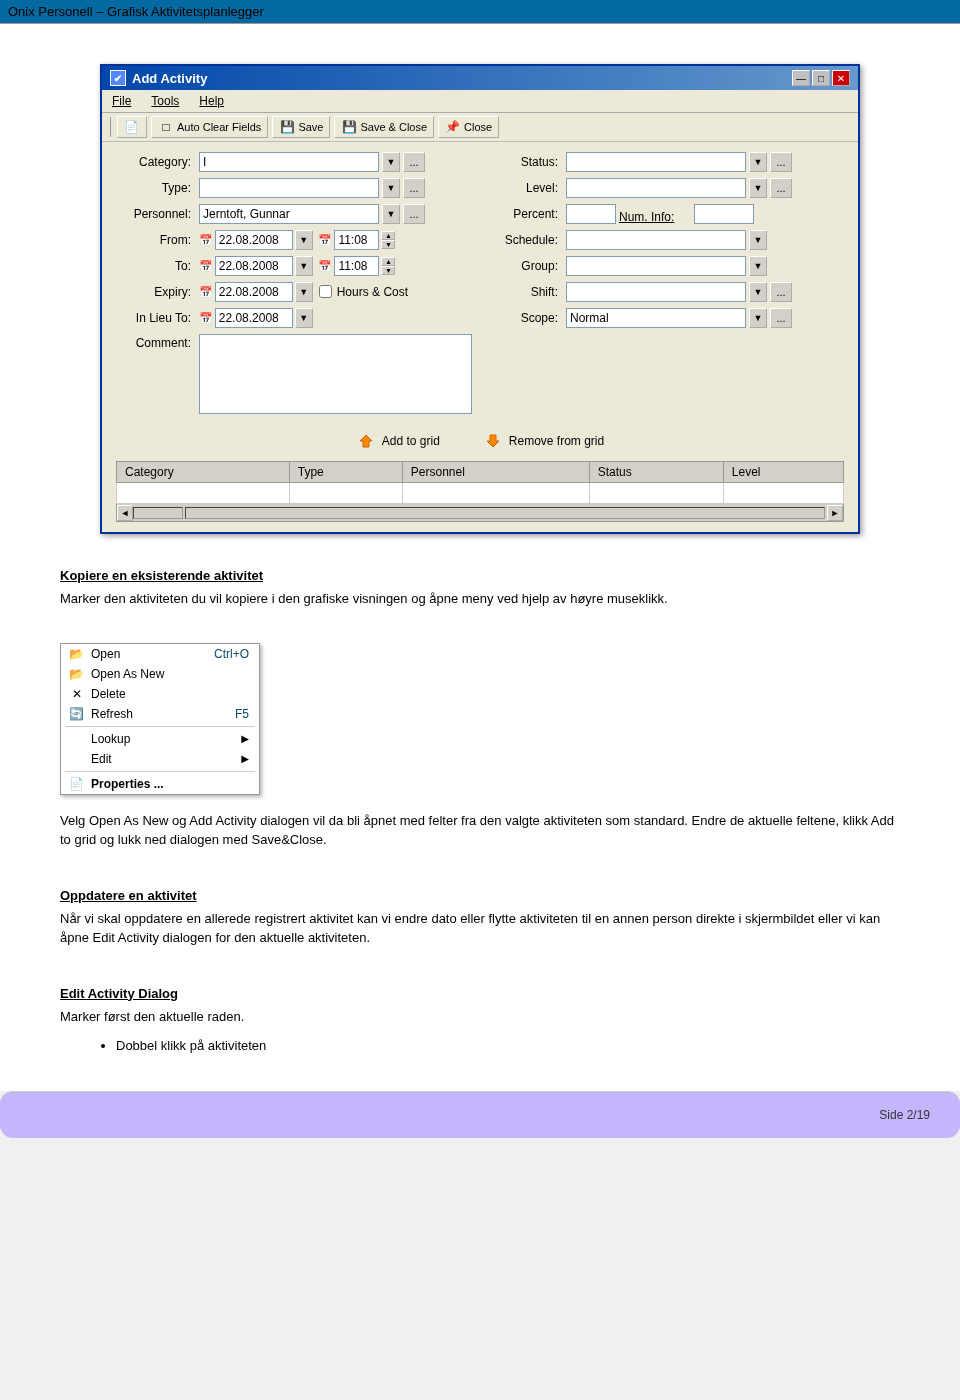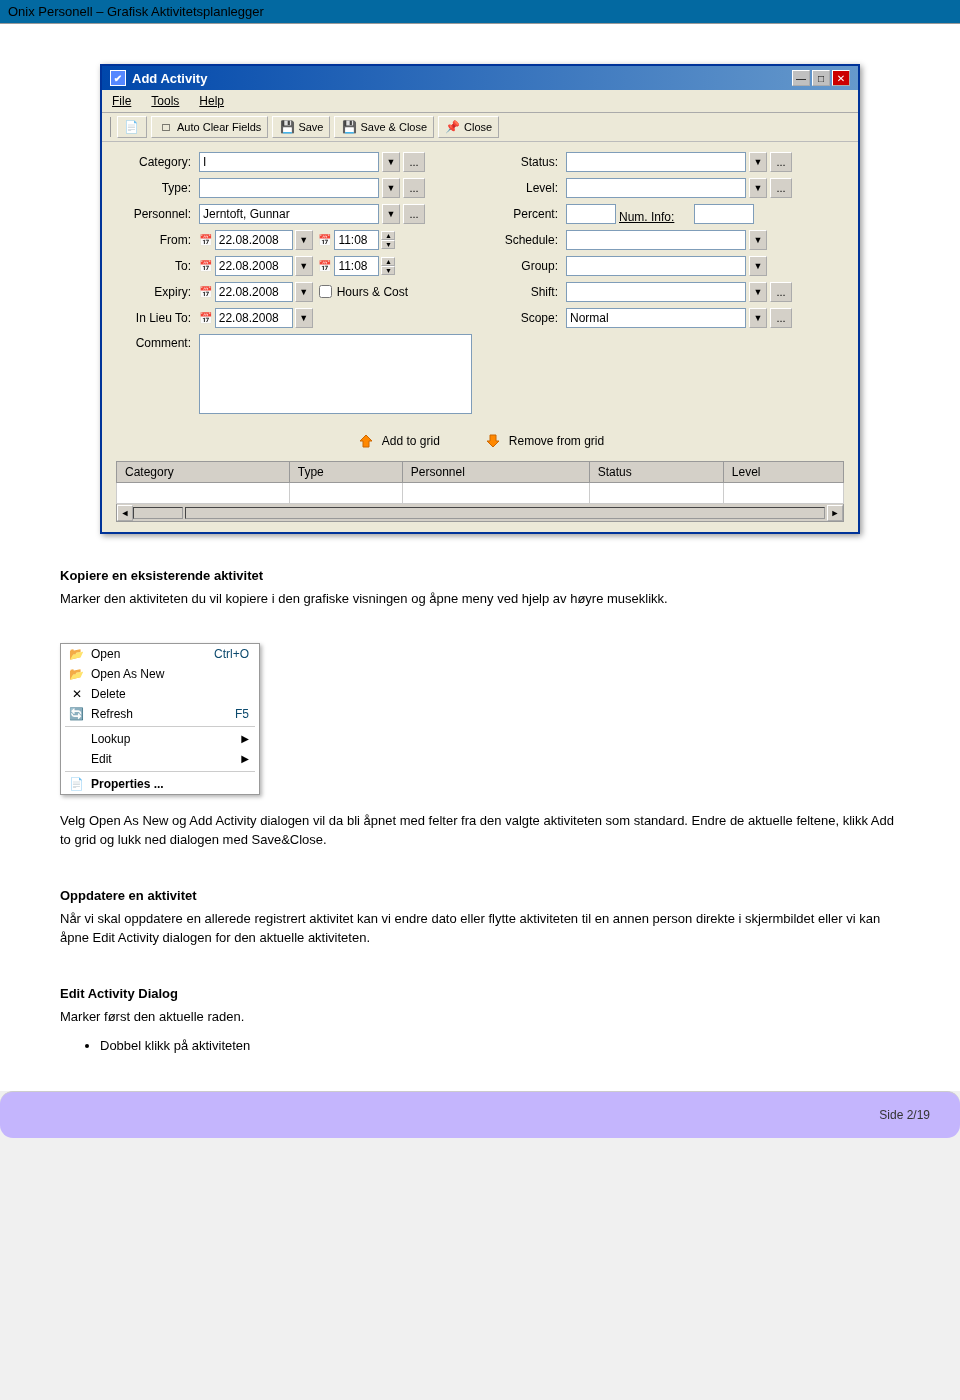--- a/index.html
+++ b/index.html
@@ -359,20 +359,21 @@
       border: 1px inset #999;
     }
 
     
     .body-section {
       padding: 14px 30px;
     }
 
     .section-title {
       font-size: 13px;
+      text-decoration: underline;
       font-weight: bold;
       margin-bottom: 6px;
     }
 
     .section-text {
       font-size: 13px;
       line-height: 1.5;
       margin-bottom: 10px;
     }
 
@@ -429,20 +430,21 @@
 
     
     .bullet-list {
       margin-left: 40px;
       margin-top: 4px;
     }
 
     .bullet-list li {
       font-size: 13px;
       line-height: 1.6;
+      margin-left: 16px;
     }
 
     
     .page-footer {
       display: flex;
       justify-content: space-between;
       padding: 16px 30px;
       border-top: 1px solid #ccc;
       font-size: 12px;
       color: #333;

